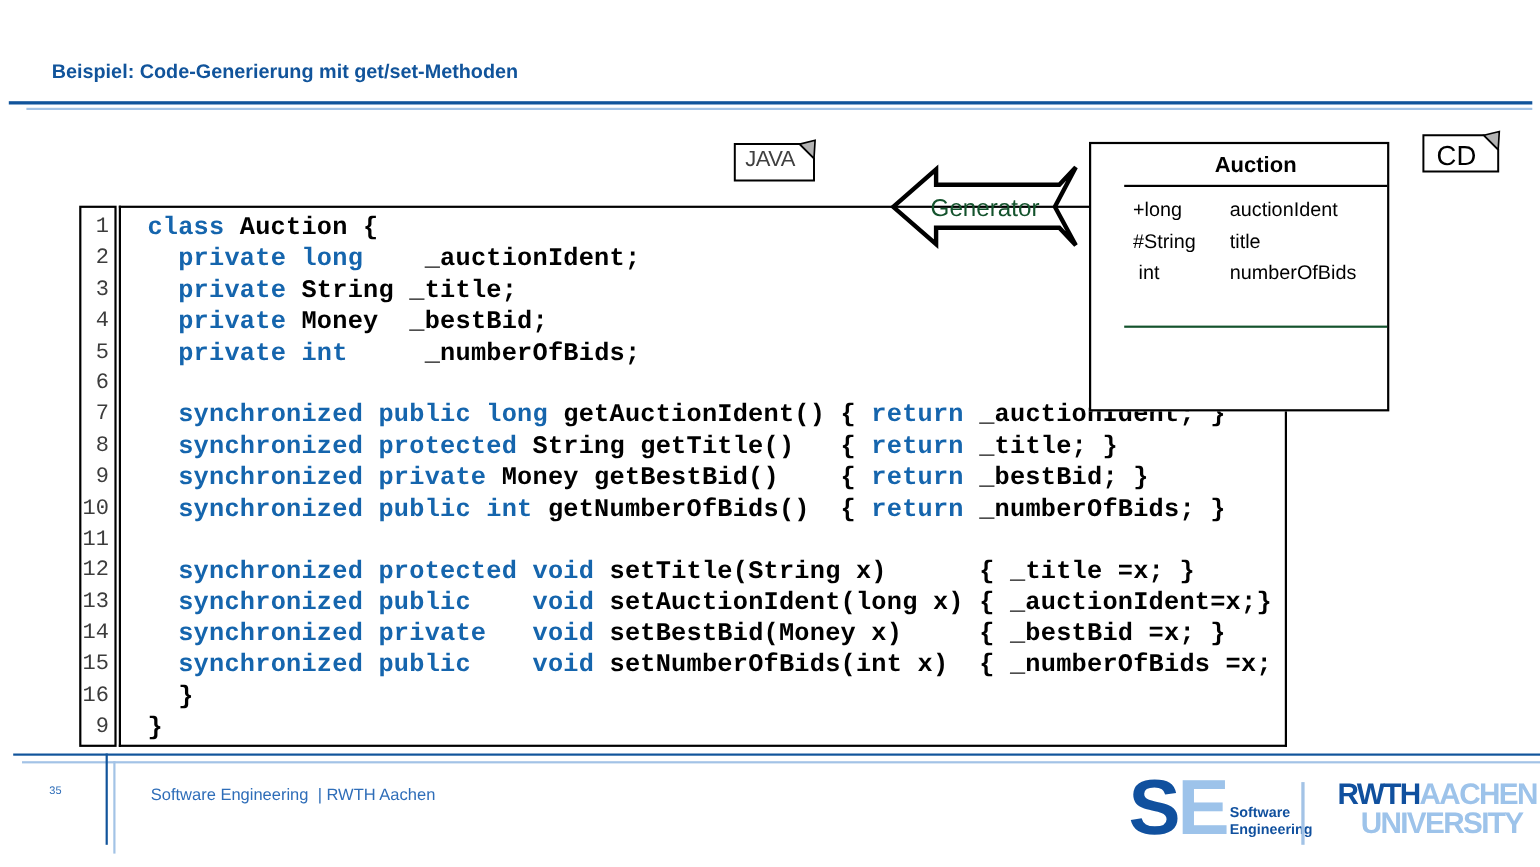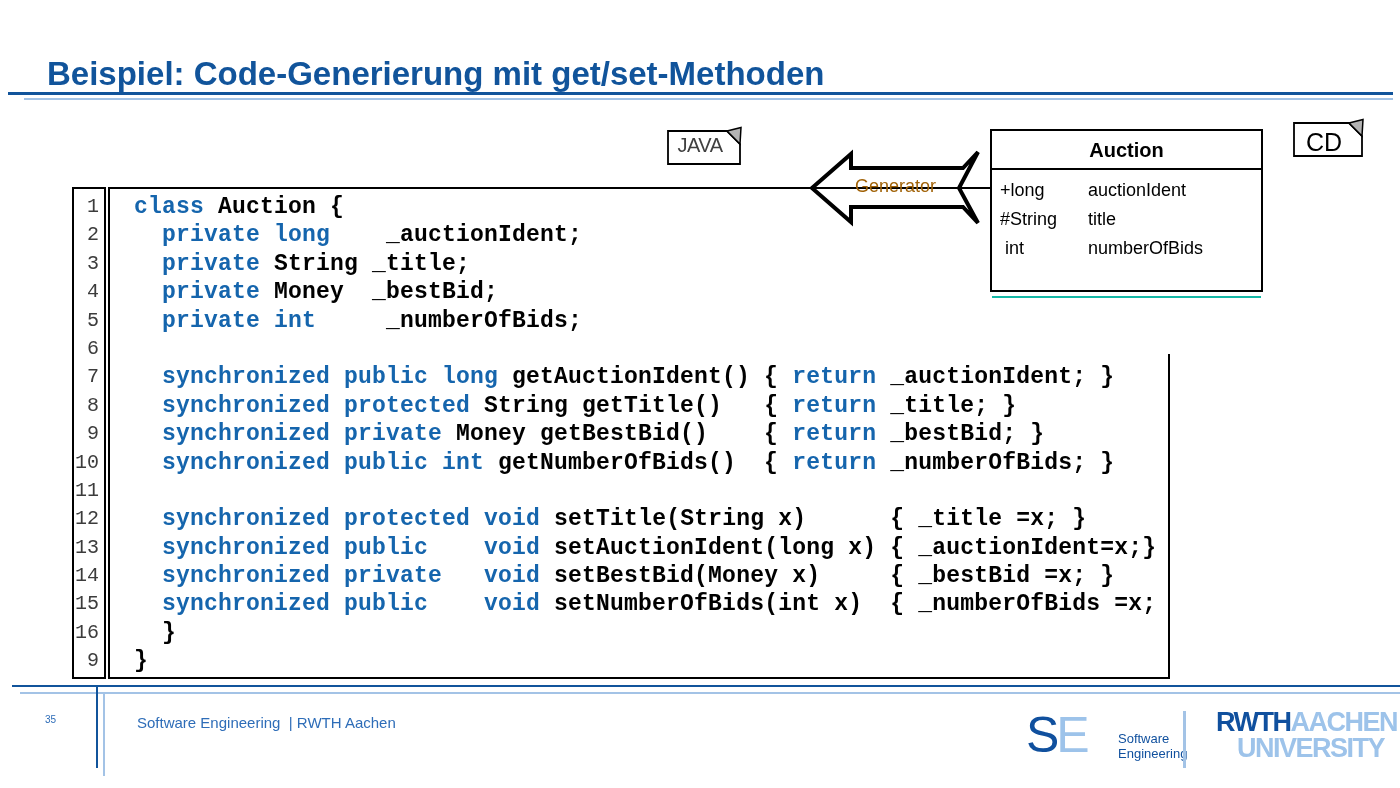--- a/index.html
+++ b/index.html
@@ -3,60 +3,60 @@
 <meta charset="utf-8">
 <style>
   html,body{margin:0;padding:0;}
   body{
     width:1400px;height:788px;position:relative;background:#fff;
     font-family:"Liberation Sans",sans-serif;overflow:hidden;
   }
   .abs{position:absolute;}
 
   
-  #slide-title{left:47px;top:55px;font-size:33px;font-weight:bold;color:var(--title_blue);white-space:nowrap;}
+  #slide-title{left:47px;top:55px;font-size:18px;font-weight:bold;color:var(--title_blue);white-space:nowrap;}
   #rule-dark{left:8px;top:92px;width:1385px;height:3px;background:var(--title_blue);}
   #rule-light{left:24px;top:98px;width:1369px;height:2px;background:var(--light_blue);}
 
   
   #gutter{left:72px;top:187px;width:34px;height:492px;border:2px solid #000;box-sizing:border-box;padding-top:4px;z-index:1;background:#fff;}
   #code-box{left:108px;top:187px;width:1062px;height:492px;border:2px solid #000;border-right:none;box-sizing:border-box;padding:4px 0 0 24px;z-index:1;background:transparent;}
   #code-right-border{left:1168px;top:354px;width:2px;height:325px;background:#000;z-index:1;}
   .code-line{height:28.4px;line-height:28.4px;white-space:pre;font-family:"Liberation Mono","DejaVu Sans Mono",monospace;font-weight:bold;font-size:23px;letter-spacing:0.2px;color:#000;}
   .kw{color:var(--keyword_blue);}
   .gut-num{height:28.4px;line-height:28.4px;text-align:right;padding-right:5px;font-family:"Liberation Mono","DejaVu Sans Mono",monospace;font-size:20px;color:#3c3c3c;}
 
   
-  #uml-box{left:990px;top:129px;width:273px;height:163px;background:#fff;border:2px solid #000;box-sizing:border-box;z-index:2;}
+  #uml-box{left:990px;top:129px;width:273px;height:245px;background:#fff;border:2px solid #000;box-sizing:border-box;z-index:2;padding-left:30px;}
   #uml-title{height:39px;line-height:39px;text-align:center;font-weight:bold;font-size:20px;border-bottom:2px solid #000;box-sizing:border-box;color:#000;}
-  #uml-attrs{height:128px;box-sizing:border-box;padding:6px 0 0 8px;border-bottom:2px solid #14b8a6;}
+  #uml-attrs{height:128px;box-sizing:border-box;padding:6px 0 0 8px;border-bottom:2px solid #14532d;}
   .uml-row{display:flex;height:29px;line-height:29px;font-size:18px;white-space:pre;color:#000;}
   .uml-type{width:88px;}
   
   #overlay{left:0;top:0;z-index:3;pointer-events:none;}
   .tag-body{fill:#fff;stroke:#000;stroke-width:1.8;}
   .fold{fill:var(--fold_gray);stroke:#000;stroke-width:1.5;}
   .arrow{fill:none;stroke:#000;stroke-width:4;}
   #java-label{left:668px;top:134px;width:64px;text-align:center;font-size:20px;color:#404040;z-index:4;letter-spacing:-0.5px;}
   #cd-label{left:1294px;top:128px;width:60px;text-align:center;font-size:25px;color:#000;z-index:4;}
-  #generator-label{left:843px;top:176px;width:105px;text-align:center;font-size:18px;color:#a16207;z-index:4;}
+  #generator-label{left:843px;top:176px;width:105px;text-align:center;font-size:22px;color:#14532d;z-index:4;}
 
   
   #f-dark-h{left:12px;top:685px;width:1388px;height:2px;background:var(--title_blue);}
   #f-light-h{left:20px;top:692px;width:1380px;height:2px;background:var(--light_blue);}
   #f-dark-v{left:96px;top:685px;width:2px;height:83px;background:var(--title_blue);}
   #f-light-v{left:103px;top:692px;width:2px;height:84px;background:var(--light_blue);}
   #page-number{left:30px;top:714px;width:26px;text-align:right;font-size:10px;color:var(--footer_blue);}
   #footer-text{left:137px;top:714px;font-size:15px;color:var(--footer_blue);white-space:pre;}
 
   
-  #se-logo{left:1026px;top:704px;font-size:50px;font-weight:normal;letter-spacing:-3px;line-height:62px;}
+  #se-logo{left:1026px;top:704px;font-size:71px;font-weight:bold;letter-spacing:-3px;line-height:62px;}
   #se-logo .dark{color:var(--logo_dark);}
   #se-logo .light{color:var(--logo_light);}
-  #se-sub{left:1118px;top:731px;font-size:13px;font-weight:normal;color:var(--logo_dark);line-height:15px;}
+  #se-sub{left:1118px;top:731px;font-size:13px;font-weight:bold;color:var(--logo_dark);line-height:15px;}
   #logo-sep{left:1183px;top:711px;width:3px;height:57px;background:var(--light_blue);}
   #rwth-logo{left:1200px;top:709px;width:168px;text-align:right;font-weight:bold;font-size:27px;letter-spacing:-1.5px;line-height:26px;white-space:nowrap;margin-left:16px;}
   #rwth-logo .dark{color:var(--logo_dark);}
   #rwth-logo .light{color:var(--logo_light);}
 </style>
 </head>
 <body style="--title_blue: #11549b; --keyword_blue: #1565ad; --footer_blue: #2e6db8; --light_blue: #a3c3e6; --logo_dark: #10509e; --logo_light: #9dc3ea; --fold_gray: #b3b3b3;">
 
 <div class="abs" id="slide-title">Beispiel: Code-Generierung mit get/set-Methoden</div>
 <div class="abs" id="rule-dark"></div>

